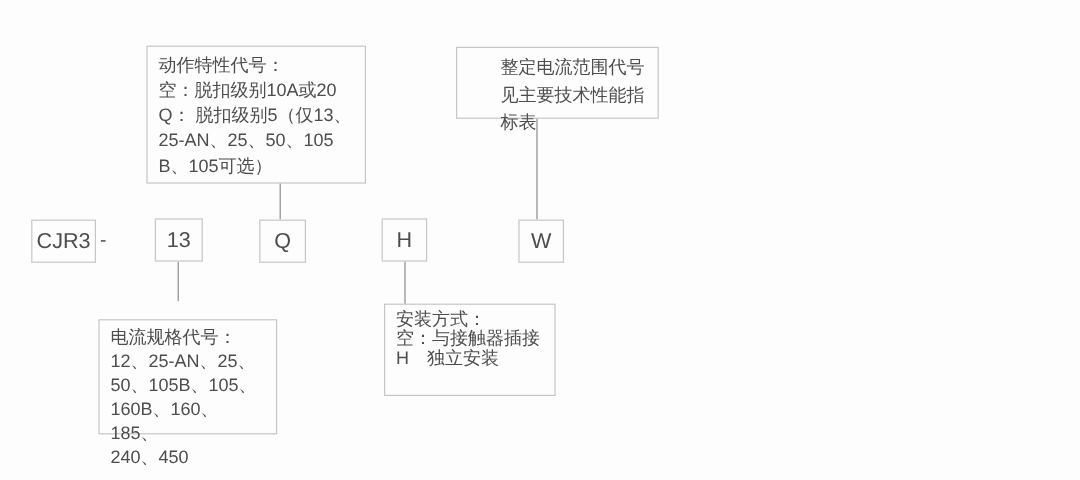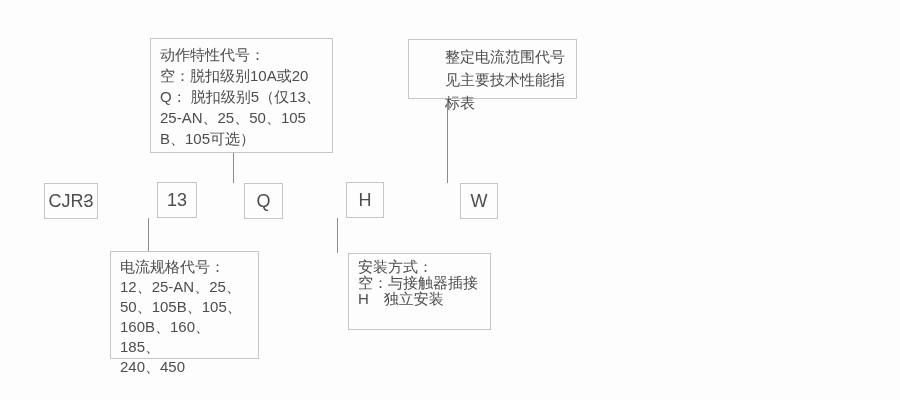--- a/index.html
+++ b/index.html
@@ -13,21 +13,20 @@
     height: 400px;
     background: var(--background, #fdfdfd);
     color: var(--text, #4d4d4d);
     overflow: hidden;
   }
   .box {
     position: absolute;
     box-sizing: border-box;
     border: 1px solid var(--box-border, #c6c6c6);
     background: var(--background, #fdfdfd);
-    margin-left: 28px;
   }
   .callout {
     font-size: 15px;
     padding: 5px 9px;
     white-space: pre-line;
   }
   .code {
     display: flex;
     align-items: center;
     justify-content: center;
@@ -42,25 +41,25 @@
     position: absolute;
     display: flex;
     align-items: center;
     justify-content: center;
     font-size: 16px;
   }
 
   
   .callout-action    { left: 122px; top: 38px;  width: 183px; height: 115px; line-height: 21px; }
   .callout-range     { left: 380px; top: 39px;  width: 169px; height: 60px;  line-height: 23px; padding-left: 36px; }
-  .callout-current   { left: 82px;  top: 251px; width: 149px; height: 108px; line-height: 20px; }
+  .callout-current   { left: 82px;  top: 266px; width: 149px; height: 96px; line-height: 20px; }
   .callout-mounting  { left: 320px; top: 253px; width: 143px; height: 77px;  line-height: 16px; }
 
   
-  .code-prefix   { left: 16px;  top: 183px; width: 54px; height: 36px; }
+  .code-prefix   { left: 26px;  top: 183px; width: 54px; height: 36px; }
   .sep-dash      { left: 78px;  top: 183px; width: 16px; height: 36px; }
   .code-current  { left: 129px; top: 182px; width: 40px; height: 36px; text-align: right; }
   .code-action   { left: 216px; top: 183px; width: 39px; height: 36px; }
   .code-mounting { left: 318px; top: 182px; width: 38px; height: 36px; }
   .code-range    { left: 432px; top: 183px; width: 38px; height: 36px; }
 
   
   .line-action   { left: 233px; top: 153px; height: 30px; }
   .line-range    { left: 447px; top: 99px;  height: 84px; }
   .line-current  { left: 148px; top: 218px; height: 33px; }

